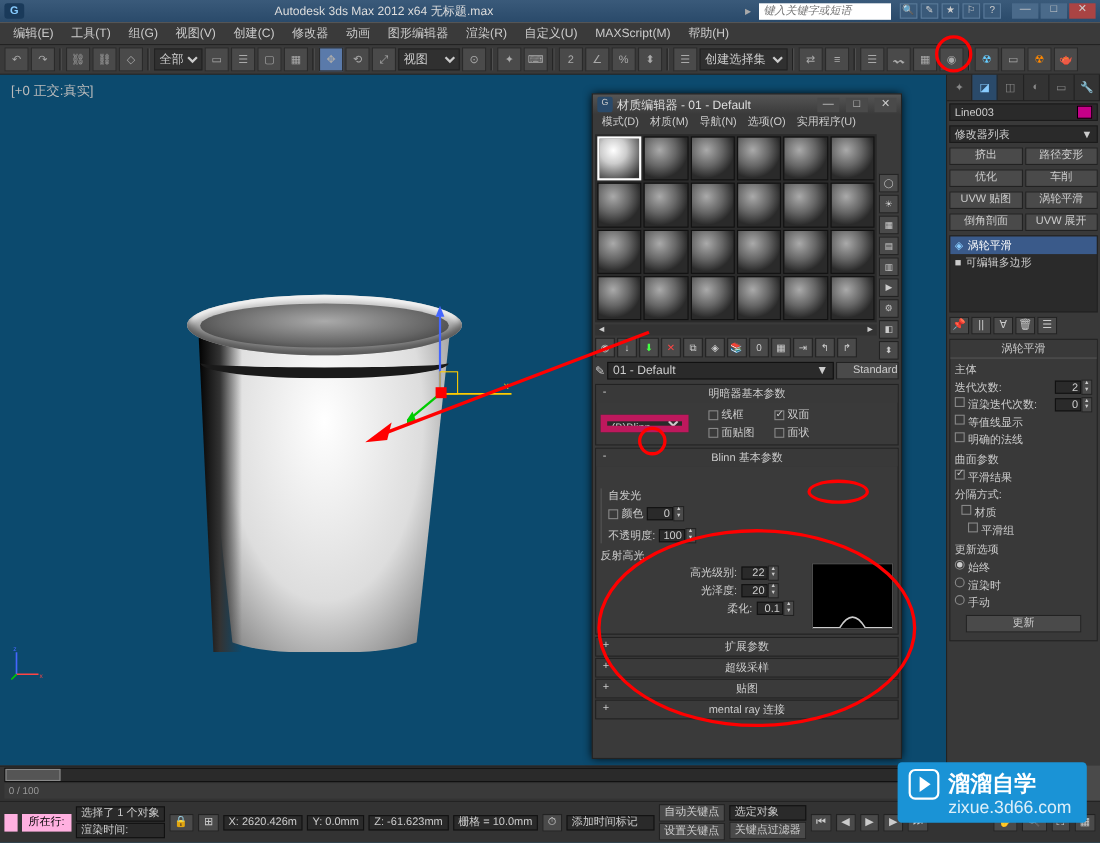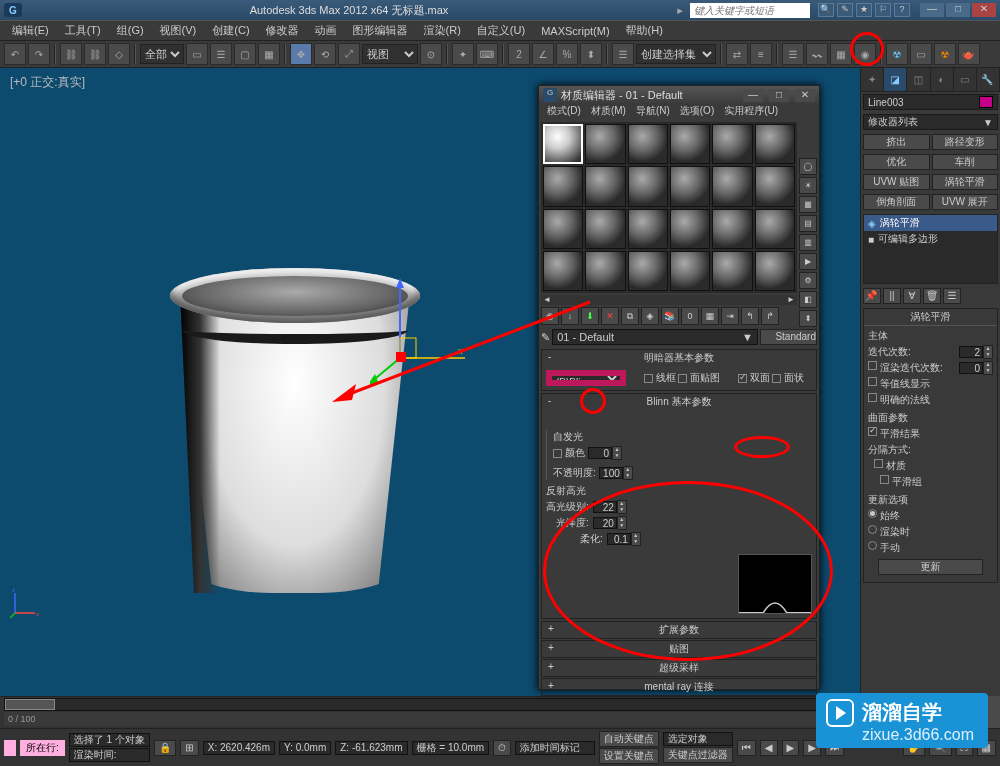--- a/index.html
+++ b/index.html
@@ -80,21 +80,21 @@
   .mat-htool .hb { width: 18px; height: 18px; background: #4a4a4a; border: 1px solid #222; font-size: 9px; text-align: center; line-height: 16px; }
   .mat-name-row { display: flex; gap: 2px; padding: 2px; align-items: center; }
   .mat-name-row .dd { flex: 1; height: 16px; background: #2a2a2a; border: 1px solid #111; padding: 0 4px; display: flex; align-items: center; justify-content: space-between; }
   .mat-name-row .btn { width: 57px; height: 16px; background: #4a4a4a; border: 1px solid #222; text-align: right; line-height: 14px; font-size: 10px; }
   .mat-roll { margin: 2px; border: 1px solid #222; }
   .mat-roll-head { text-align: center; padding: 1px 0; background: #393939; position: relative; font-size: 10px; }
   .mat-roll-head::before { content: '-'; position: absolute; left: 6px; }
   .mat-roll-body { padding: 4px; font-size: 10px; }
   .mat-shader-row { display: flex; align-items: center; gap: 8px; }
   .mat-shader-row select { background: #2a2a2a; color: #ccc; border: 6px solid #be185d; height: 16px; width: 80px; font-size: 10px; }
-  .mat-chk-col { display: flex; gap: 2px; margin-left: 10px; }
+  .mat-chk-col { display: flex; flex-direction: column; gap: 2px; margin-left: 10px; }
   .mat-chk-col label { display: flex; align-items: center; gap: 3px; }
   .mat-param-row { display: flex; align-items: center; gap: 4px; margin: 2px 0; justify-content: flex-end; }
   .mat-param-row .lbl { width: 50px; text-align: right; }
   .mat-param-row .lbl2 { text-align: right; }
   .mat-param-row .sw { width: 28px; height: 12px; background: #fff; border: 1px solid #000; }
   .mat-param-row .sw.grey { background: #888; }
   .hl-graph { width: 74px; height: 60px; background: #000; border: 1px solid #555; position: relative; margin-left: auto; }
   .hl-curve { position: absolute; bottom: 0; left: 0; width: 100%; height: 20px; }
   .mat-collapsed { margin: 1px 2px; border: 1px solid #222; text-align: center; padding: 1px 0; font-size: 10px; position: relative; }
   .mat-collapsed::before { content: '+'; position: absolute; left: 6px; }
@@ -367,21 +367,21 @@
                 <span class="arr">
                   <div>▲</div>
                   <div>▼</div>
                 </span>
               </span>
             <span class="hb" style="width:10px;height:12px"></span>
           </div>
         </div>
       </div>
       <div style="margin-top:4px">反射高光</div>
-      <div style="display:flex; gap:6px; align-items:flex-start;flex-direction:column;">
+      <div style="display:flex; gap:16px; align-items:flex-start;">
         <div style="flex:1">
           <div class="mat-param-row">
               <span class="lbl2">高光级别:</span>
               <span class="spinner">
                 <span class="num">22</span>
                 <span class="arr">
                   <div>▲</div>
                   <div>▼</div>
                 </span>
               </span>
@@ -411,22 +411,22 @@
         </div>
         <div class="hl-graph">
           <svg class="hl-curve" viewBox="0 0 74 20">
               <path d="M0,20 L25,20 Q37,0 49,20 L74,20" fill="none" stroke="#ccc" stroke-width="1.5"></path>
             </svg>
         </div>
       </div>
     </div>
   </div>
   <div class="mat-collapsed">扩展参数</div>
+  <div class="mat-collapsed">超级采样</div>
   <div class="mat-collapsed">贴图</div>
-  <div class="mat-collapsed">超级采样</div>
   <div class="mat-collapsed">mental ray 连接</div>
 </div>
 
 <div class="right-panel">
   <div class="rp-tabs">
     <div class="t">✦</div>
     <div class="t" style="background:#2a4a6a;color:#8cf">◪</div>
     <div class="t">◫</div>
     <div class="t">◐</div>
     <div class="t">▭</div>

